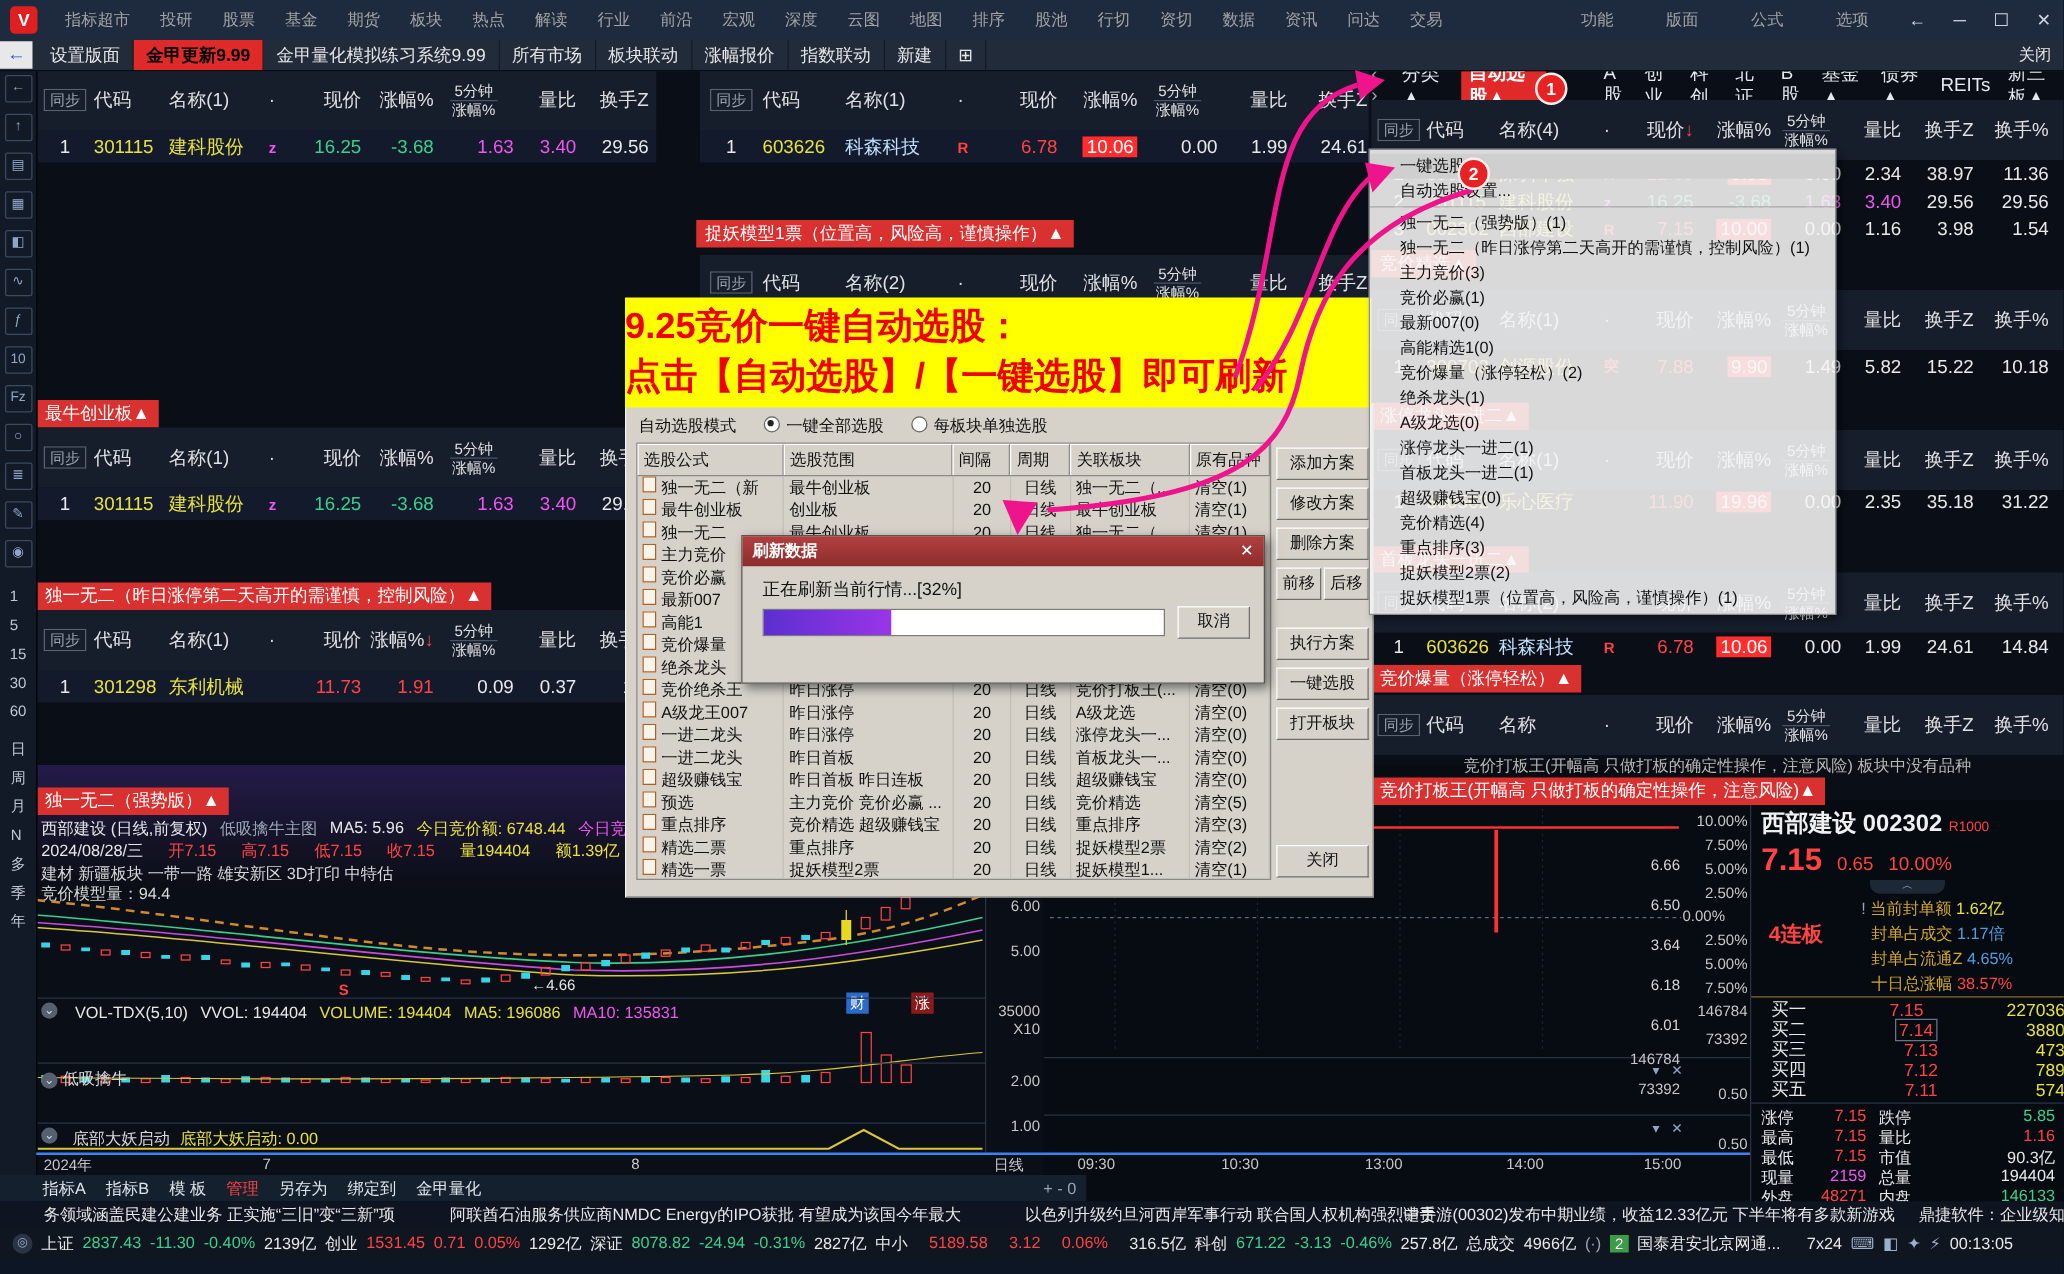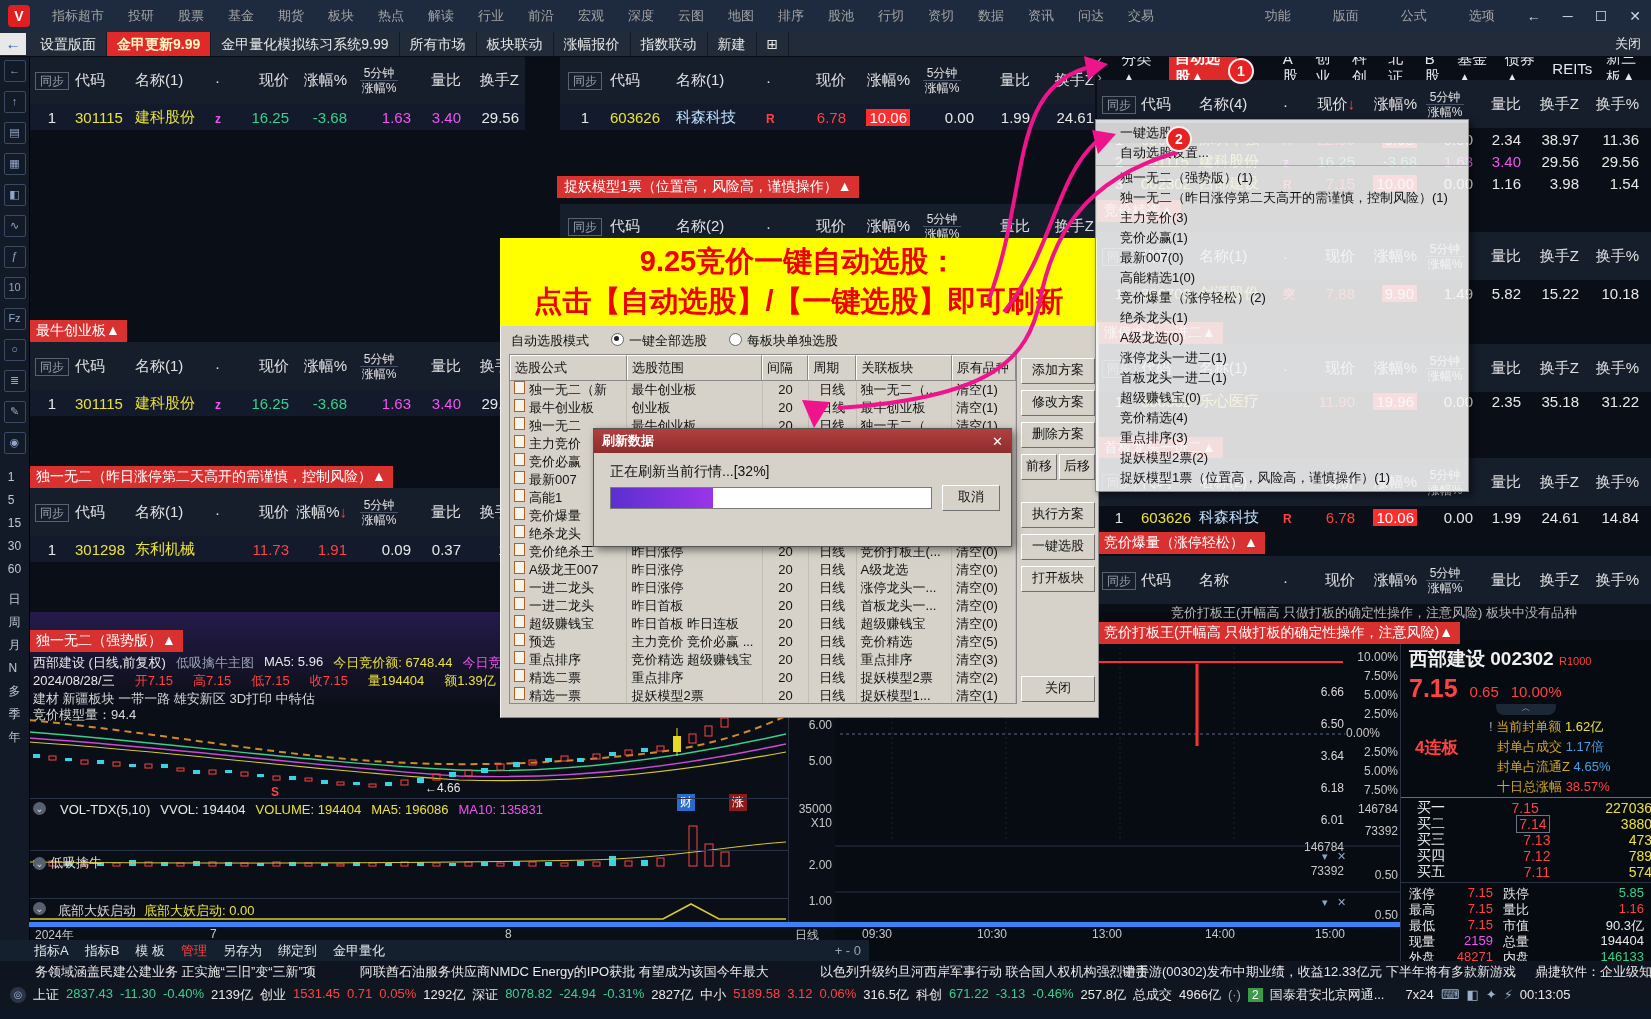--- a/index.html
+++ b/index.html
@@ -14,21 +14,21 @@
   .chip{background:#ff2d2d;color:#fff;padding:0 3px}
   
   .menubar{left:0;top:0;width:1651px;height:32px;background:#1e2a3e;z-index:10;display:flex;align-items:center}
   .menubar .logo{width:22px;height:22px;background:#e02020;border-radius:4px;color:#fff;font-weight:bold;
        text-align:center;line-height:22px;margin:0 10px 0 8px;font-size:14px}
   .menubar .mi{padding:0 12px;color:#a3a3a3;font-size:13px;white-space:nowrap}
   .menubar .right{position:absolute;right:8px;display:flex;align-items:center;gap:18px;color:#e8edf5}
   .winbtn{font-size:14px;color:#cfd6e0;padding:0 2px}
   .toolbar{left:0;top:32px;width:1651px;height:24px;background:#222b39;z-index:10;display:flex;align-items:center;border-bottom:1px solid #090c12}
   .toolbar .ti{padding:0 10px;font-size:14px;color:#e6e6e6;border-right:1px solid #141a24;white-space:nowrap;height:24px;line-height:24px}
-  .toolbar .hot{background:#e02a2a;color:#fef9c3;font-weight:bold}
+  .toolbar .hot{background:#e02a2a;color:#000000;font-weight:bold}
   .backbox{width:26px;height:22px;background:#e8e8e8;color:#2255cc;text-align:center;line-height:22px;font-weight:bold;margin-right:4px}
   
   .rail{left:0;top:56px;width:29px;height:946px;background:#131a27;border-right:1px solid #000;z-index:5;
         display:flex;flex-direction:column;align-items:center;padding-top:4px;gap:9px}
   .rail .ric{width:20px;height:20px;border:1px solid #3a4a63;color:#8fa6c8;font-size:11px;text-align:center;line-height:19px;border-radius:2px}
   .rail .rlb{color:#c0c8d4;font-size:12px;line-height:13px}
   
   .qh{color:#e0e0e0;font-size:15px}
   .qh .c,.qr .c{white-space:nowrap;overflow:hidden}
   .num{text-align:right}
@@ -47,21 +47,21 @@
   
   .tabsC{left:1097px;top:56px;width:554px;height:24px;display:flex;align-items:center;gap:14px;color:#e4e8ef;font-size:15px}
   .tabred{background:#e02a2a;color:#fff;padding:1px 6px;font-weight:bold}
   
   .menu{left:1095px;top:119px;width:372px;background:rgba(246,246,246,0.88);border:1px solid #8c8c8c;
         box-shadow:3px 3px 6px rgba(0,0,0,.5);z-index:30;padding:3px 0;color:#101010;font-size:13px}
   .menu .mi2{height:20px;line-height:20px;padding-left:24px;white-space:nowrap;overflow:hidden}
   .menu .sel{background:#cfcfcf}
   .menu .sep{border-top:1px solid #a8a8a8;margin-top:2px;padding-top:2px}
   
-  .banner{left:500px;top:238px;width:597px;height:85px;background:#ffff00;z-index:21;text-align:center;
+  .banner{left:500px;top:238px;width:597px;height:85px;background:#ffff00;z-index:21;text-align:left;
           color:#f00000;font-weight:bold;font-size:29px;line-height:40px;padding-top:3px}
   .dlg{left:500px;top:323px;width:597px;height:393px;background:#d6d2ca;border:1px solid #8a8a8a;
        border-top-color:#f5f3ef;border-left-color:#f5f3ef;z-index:20;color:#111;font-size:13px}
   .dlg .mode{position:absolute;left:10px;top:8px;display:flex;align-items:center;gap:22px;color:#111}
   .radio{width:11px;height:11px;border-radius:50%;border:1px solid #666;background:#fff;display:inline-block;margin-right:5px;position:relative;top:1px}
   .radio.on:after{content:"";position:absolute;left:2px;top:2px;width:5px;height:5px;border-radius:50%;background:#222}
   .dtable{position:absolute;left:8px;top:30px;width:506px;height:348px;border:1px solid #8a8a8a;background:#d6d2ca;overflow:hidden}
   .dth{display:flex;background:#d6d2ca;border-bottom:1px solid #8a8a8a;font-size:13px}
   .dth .h{padding:3px 4px;border-right:1px solid #8a8a8a;border-top:1px solid #fff;border-left:1px solid #fff;white-space:nowrap;overflow:hidden}
   .dtr{display:flex;height:18px;line-height:18px;font-size:13px}
@@ -86,21 +86,21 @@
   .divline{background:#2a3344;height:1px}
   
   .ipanel{left:1400px;top:640px;width:251px;height:321px;background:#060b12;border-left:1px solid #2a3344;z-index:6;font-size:14px}
   .iprow{position:absolute;left:8px;right:8px;display:flex;justify-content:space-between;align-items:center;height:16px}
   .pbox{border:1px solid #6a7484;padding:0 2px}
   
   .anno{left:0;top:0;width:1651px;height:1019px;z-index:50;pointer-events:none}
   .callout{position:absolute;width:22px;height:22px;border-radius:50%;background:#e82222;color:#fff;
            font-weight:bold;font-size:14px;text-align:center;line-height:22px;z-index:51;border:2px solid #fff0f0}
   
-  .axisrow{left:29px;top:922px;width:1371px;height:18px;border-top:5px solid #3b82f6;color:#c8c8c8;font-size:12px;z-index:6}
+  .axisrow{left:29px;top:922px;width:1371px;height:18px;border-top:2px solid #3b82f6;color:#c8c8c8;font-size:12px;z-index:6}
   .tabrow{left:0;top:940px;width:835px;height:21px;background:#15202e;display:flex;align-items:center;gap:16px;
           padding-left:34px;font-size:13px;color:#dfe4ea;z-index:6}
   .newsbar{left:0;top:961px;width:1651px;height:20px;background:#0e1420;color:#e8e8e8;font-size:13px;z-index:7;white-space:nowrap}
   .statusbar{left:0;top:981px;width:1651px;height:27px;background:#10161f;display:flex;align-items:center;
              font-size:13px;gap:7px;padding-left:10px;z-index:7;white-space:nowrap}
   .bstrip{left:0;top:1008px;width:1651px;height:11px;background:#0c1624;z-index:7}
   .badge2{background:#3a9c46;color:#fff;padding:0 4px;font-size:12px}
   .notice{color:#b8b8b8;font-size:13px;text-align:center}
 </style>
 </head>
@@ -904,21 +904,21 @@
       </span>
 
       <span style="display:flex;gap:7px">
         <span class="t-white">深证</span>
         <span class="t-green">8078.82</span>
         <span class="t-green">-24.94</span>
         <span class="t-green">-0.31%</span>
         <span class="t-white">2827亿</span>
       </span>
 
-      <span style="display:flex;gap:7px">
+      <span style="display:flex;gap:17px">
         <span class="t-white">中小</span>
         <span class="t-red">5189.58</span>
         <span class="t-red">3.12</span>
         <span class="t-red">0.06%</span>
         <span class="t-white">316.5亿</span>
       </span>
 
       <span style="display:flex;gap:7px">
         <span class="t-white">科创</span>
         <span class="t-green">671.22</span>

